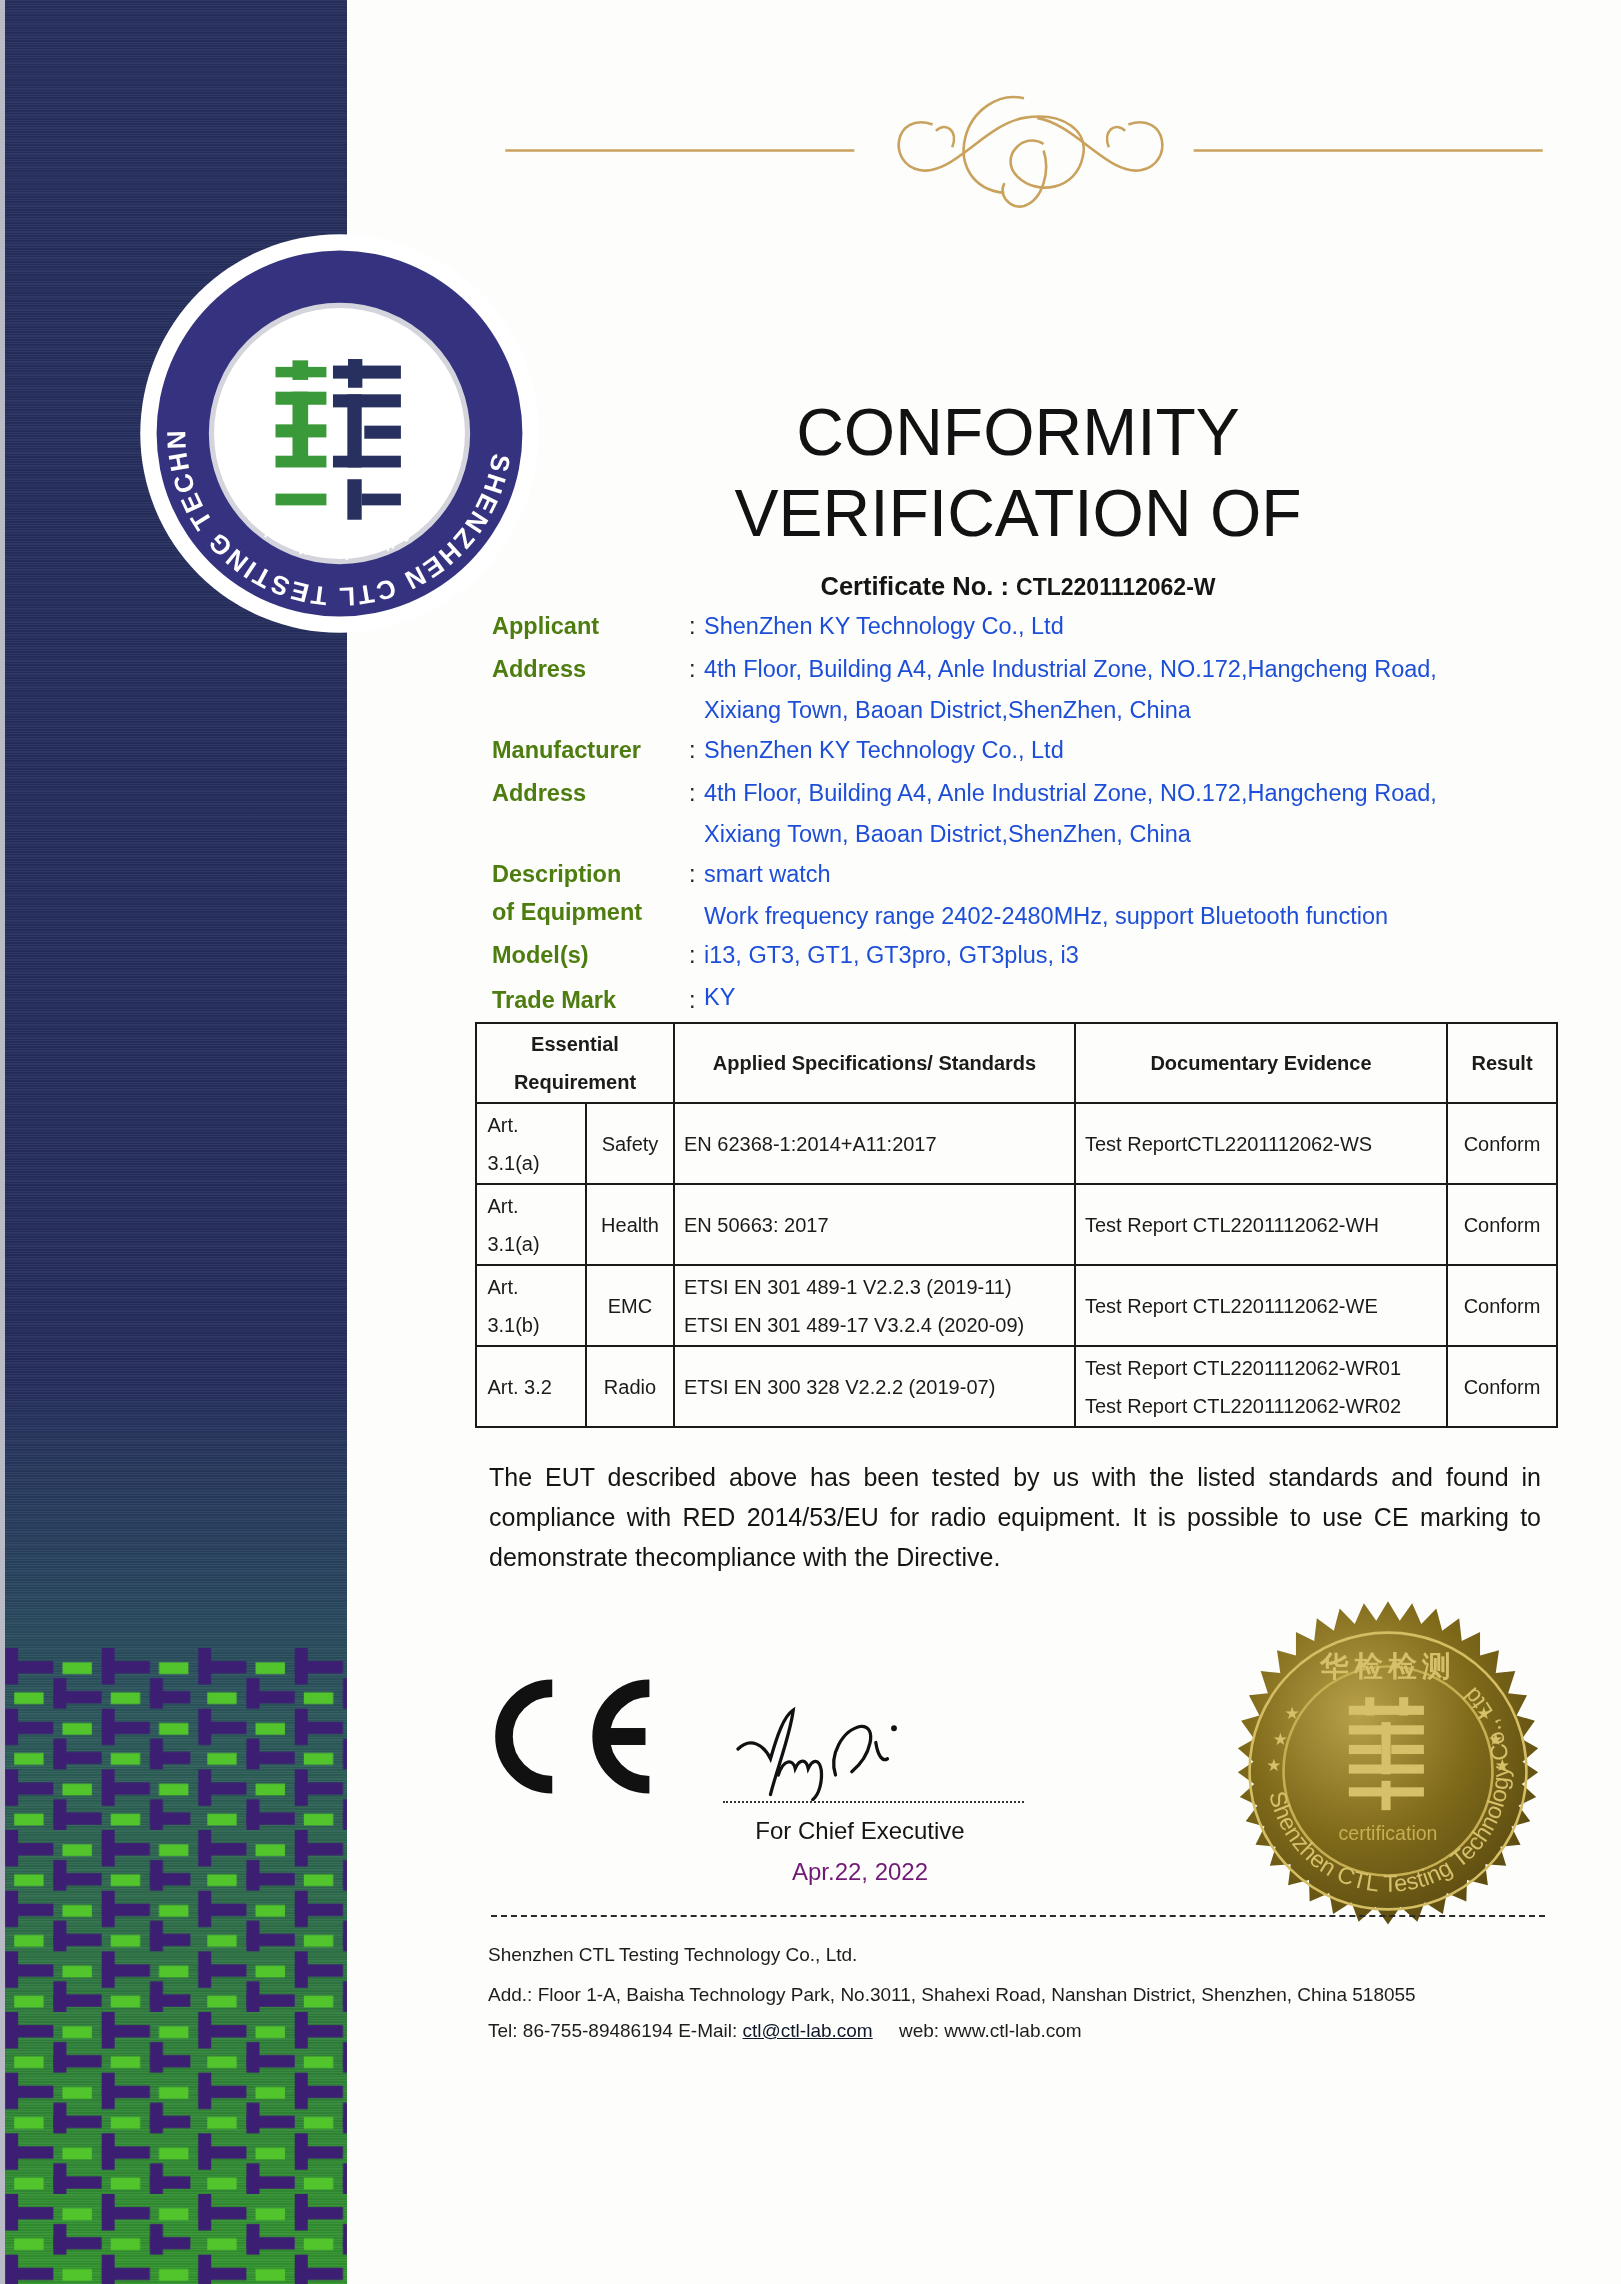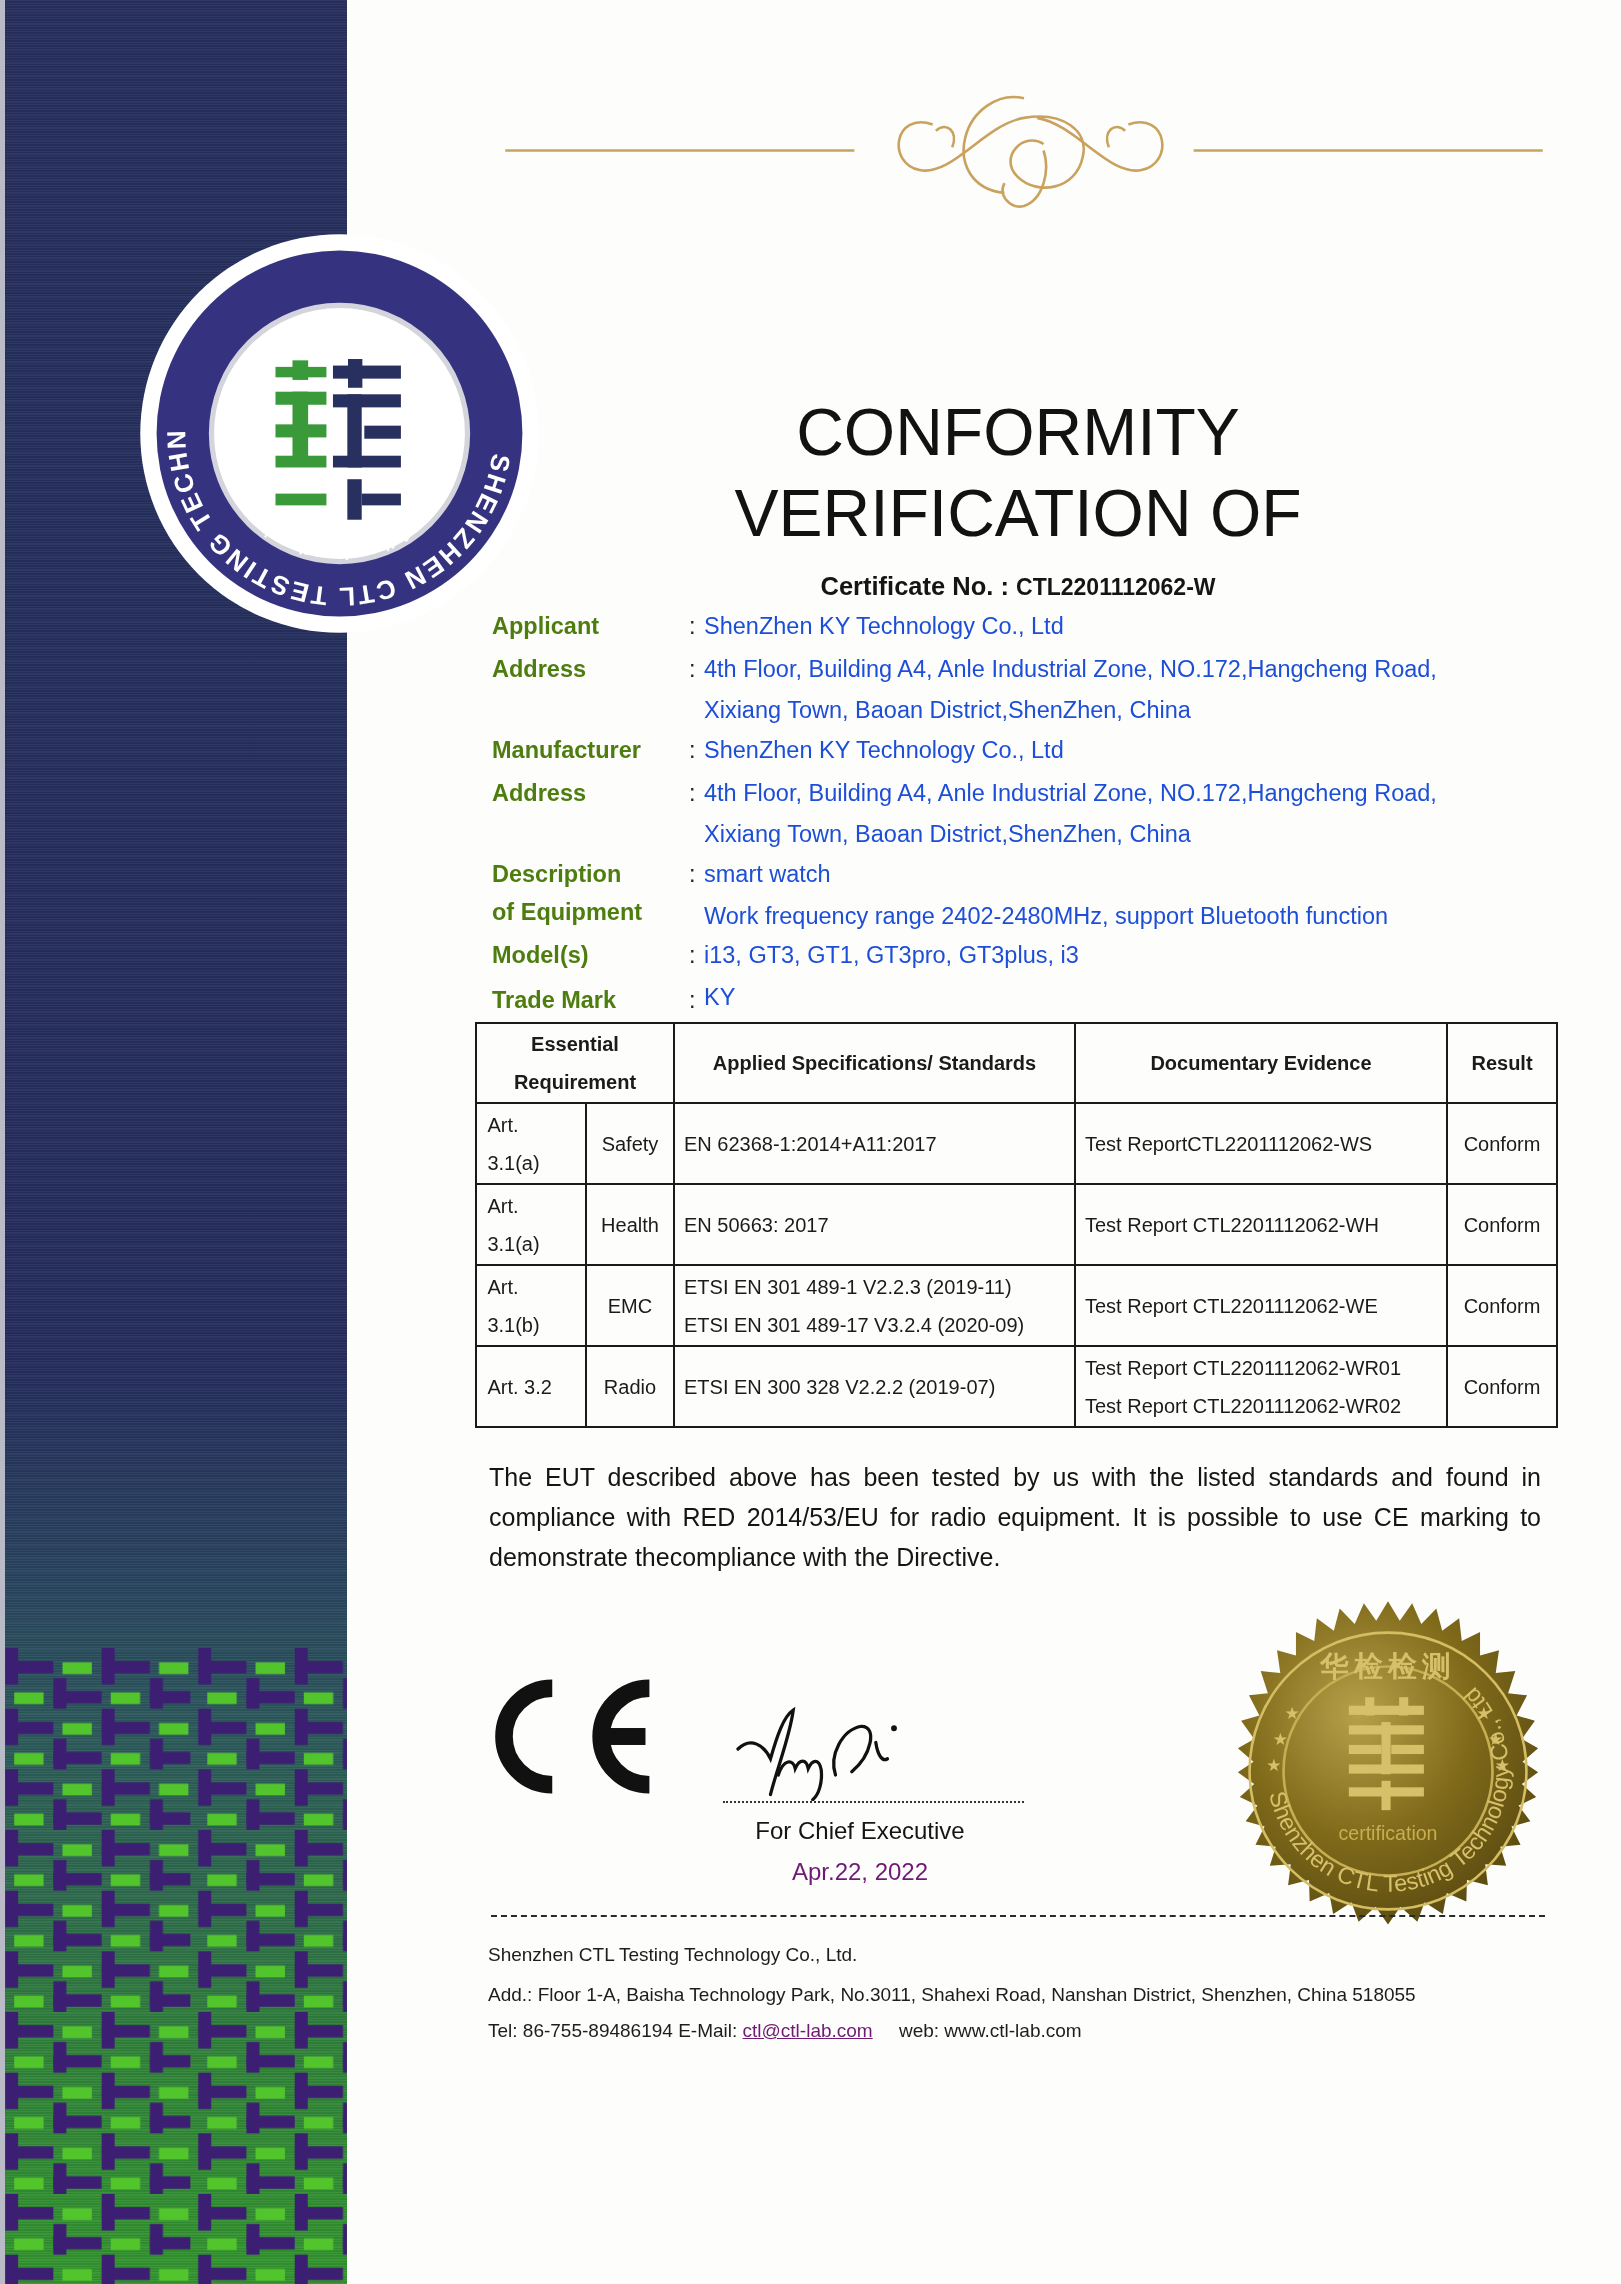--- a/index.html
+++ b/index.html
@@ -73,21 +73,21 @@
   #sig-line { left: 723px; top: 1801px; width: 301px; border-top: 2.6px dotted #333; }
   #sig-title { left: 723px; top: 1817px; width: 274px; text-align: center; font-size: 24px; color: #151515; }
   #sig-date  { left: 723px; top: 1858px; width: 274px; text-align: center; font-size: 24px; color: #701a75; }
 
   
   #seal { left: 1215px; top: 1598px; width: 346px; height: 346px; }
 
   
   #footer-rule { left: 491px; top: 1915px; width: 1054px; border-top: 2px dashed #2a2a2a; }
   .footer-line { position: absolute; left: 488px; font-size: 19px; color: #1d1d1d; white-space: nowrap; }
-  .footer-line a { color: #701a75; text-decoration: underline; margin-top: 36px; }
+  .footer-line a { color: #0f172a; text-decoration: underline; margin-top: 36px; }
 </style>
 </head>
 <body>
 
 <div id="sidebar" class="abs"></div>
 <div id="sidebar-edge" class="abs"></div>
 <div id="sidebar-texture" class="abs"></div>
 <svg id="pattern" class="abs" width="342" height="636" viewBox="0 0 524 975">
   <defs>
     <pattern id="tpat" x="-12" y="0" width="296" height="93" patternUnits="userSpaceOnUse">

